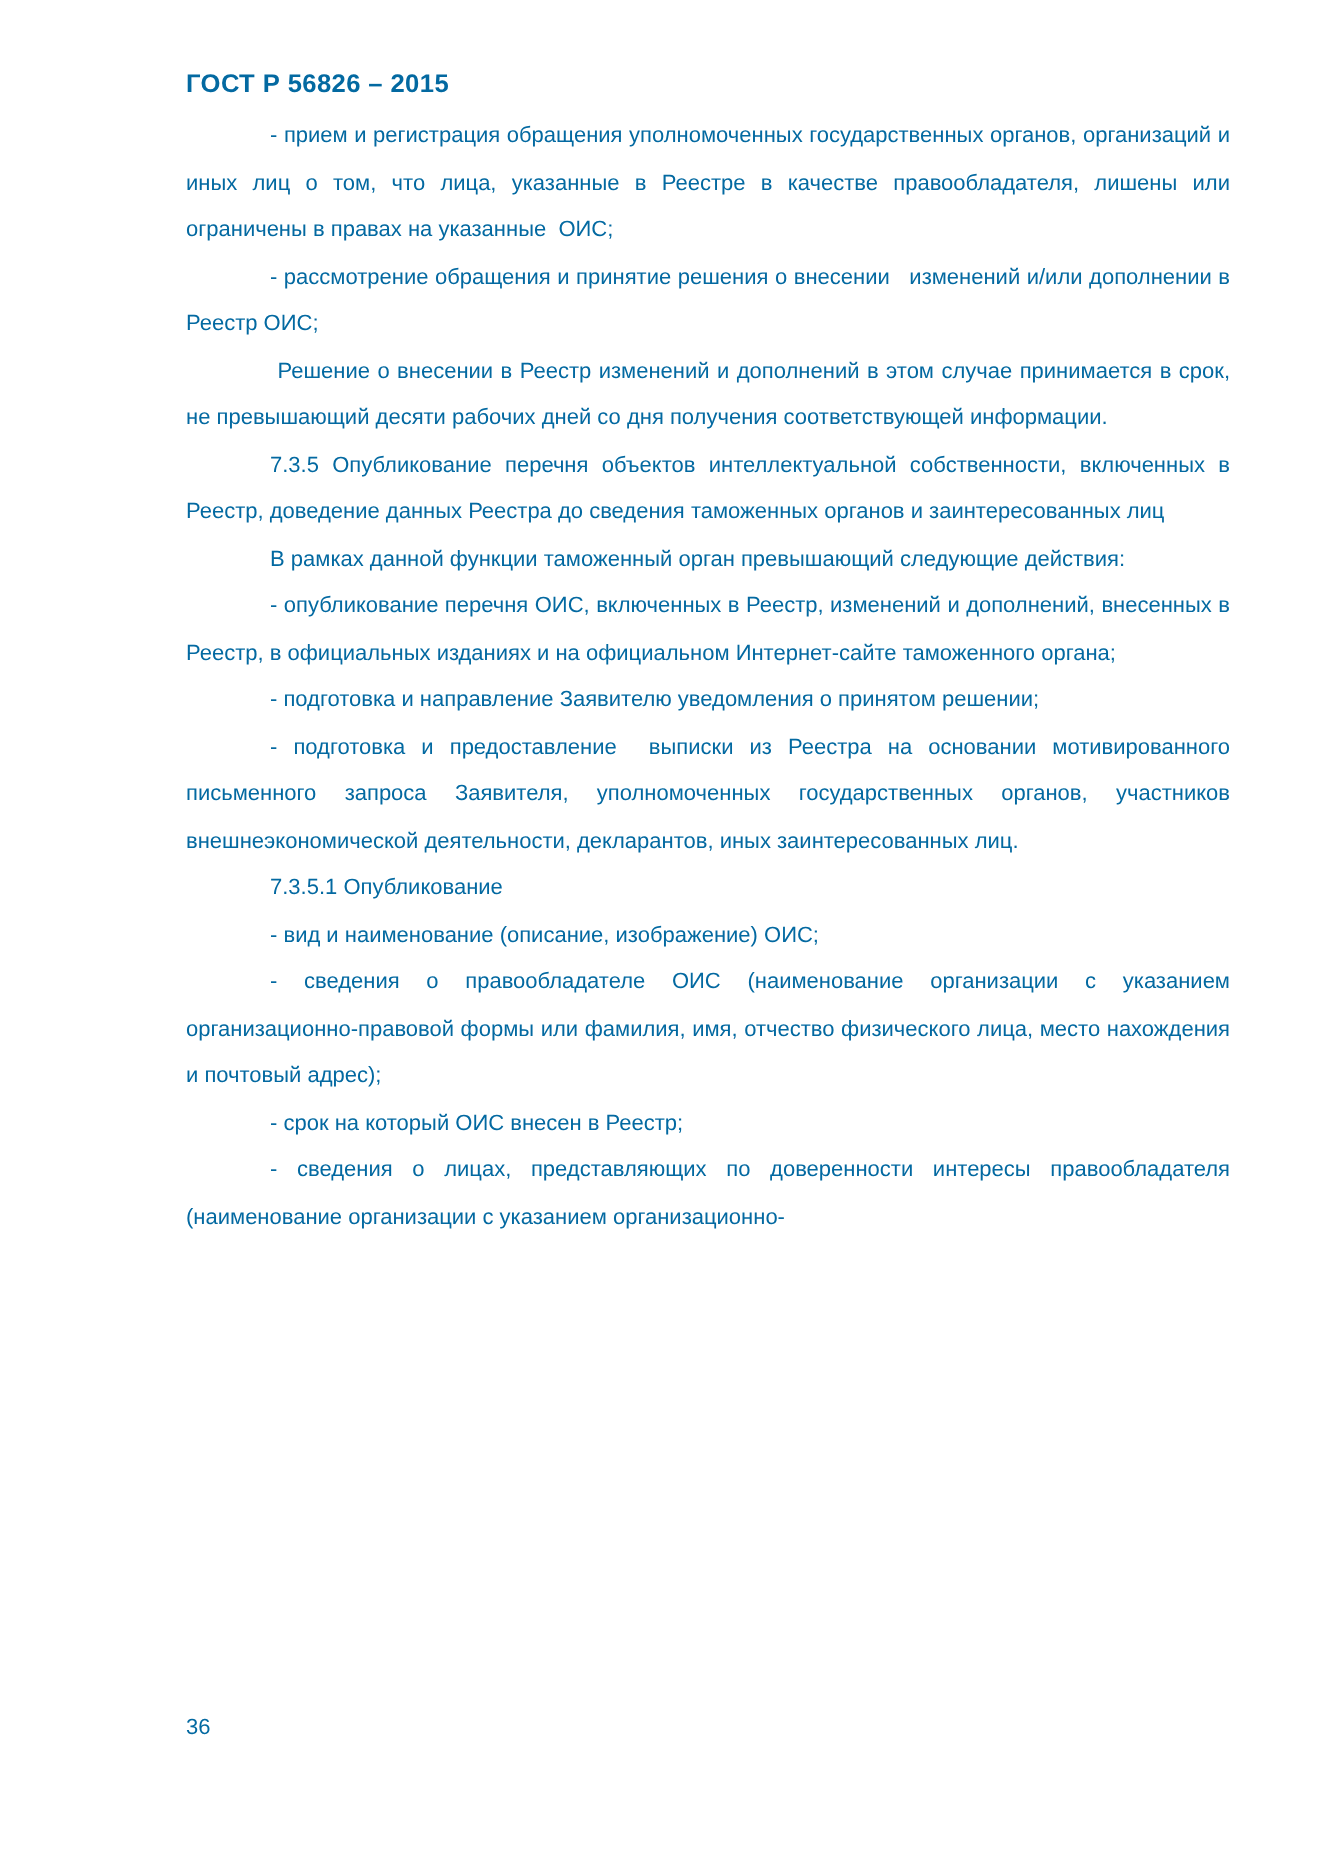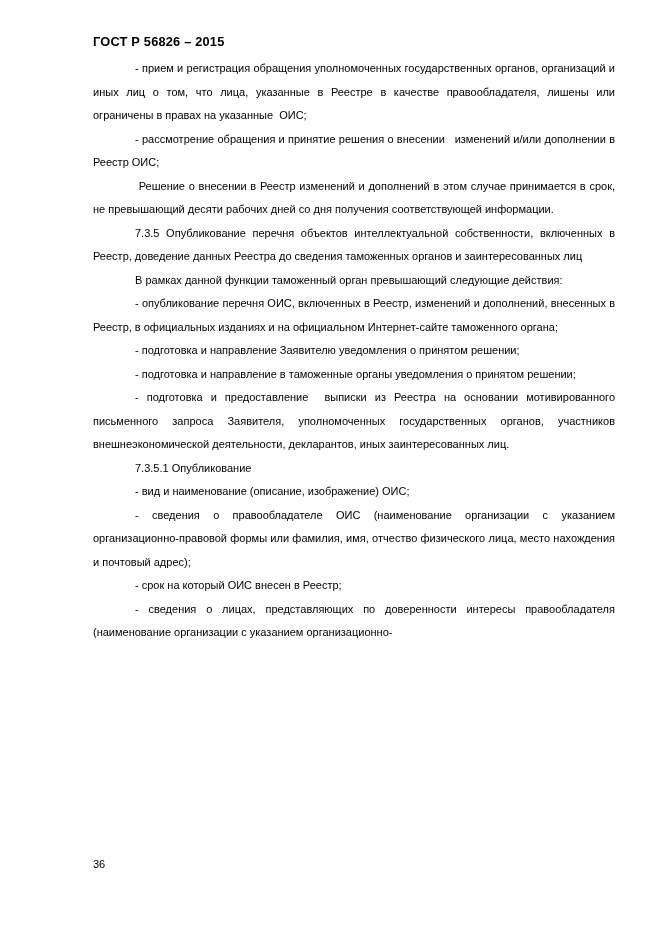--- a/index.html
+++ b/index.html
@@ -2,21 +2,21 @@
 <html><head>
 <meta charset="utf-8">
 <style>
   * { margin: 0; padding: 0; box-sizing: border-box; }
   html, body { background: #ffffff; }
   .page {
     position: relative;
     width: 661px;
     height: 935px;
     background: #ffffff;
-    color: #000000;
+    color: #0369a1;
     font-family: "Liberation Sans", sans-serif;
     overflow: hidden;
   }
   .doc-header {
     position: absolute;
     left: 93px;
     top: 34px;
     font-size: 12.8px;
     font-weight: 700;
     letter-spacing: 0.2px;
@@ -53,21 +53,20 @@
   <div class="doc-header">ГОСТ Р 56826 – 2015</div>
 
   <div class="doc-body">
     <p class="para">- прием и регистрация обращения уполномоченных государственных органов, организаций и иных лиц о том, что лица, указанные в Реестре в качестве правообладателя, лишены или ограничены в правах на указанные &nbsp;ОИС;</p>
     <p class="para">- рассмотрение обращения и принятие решения о внесении &nbsp;&nbsp;изменений и/или дополнении в Реестр ОИС;</p>
     <p class="para">&nbsp;Решение о внесении в Реестр изменений и дополнений в этом случае принимается в срок, не превышающий десяти рабочих дней со дня получения соответствующей информации.</p>
     <p class="para bold">7.3.5 Опубликование перечня объектов интеллектуальной собственности, включенных в Реестр, доведение данных Реестра до сведения таможенных органов и заинтересованных лиц</p>
     <p class="para">В рамках данной функции таможенный орган превышающий следующие действия:</p>
     <p class="para">- опубликование перечня ОИС, включенных в Реестр, изменений и дополнений, внесенных в Реестр, в официальных изданиях и на официальном Интернет-сайте таможенного органа;</p>
     <p class="para">- подготовка и направление Заявителю уведомления о принятом решении;</p>
-    <p class="para">- подготовка и направление в таможенные органы уведомления о принятом решении;</p>
     <p class="para">- подготовка и предоставление &nbsp;выписки из Реестра на основании мотивированного письменного запроса Заявителя, уполномоченных государственных органов, участников внешнеэкономической деятельности, декларантов, иных заинтересованных лиц.</p>
     <p class="para">7.3.5.1 Опубликование</p>
     <p class="para">- вид и наименование (описание, изображение) ОИС;</p>
     <p class="para">- сведения о правообладателе ОИС (наименование организации с указанием организационно-правовой формы или фамилия, имя, отчество физического лица, место нахождения и почтовый адрес);</p>
     <p class="para">- срок на который ОИС внесен в Реестр;</p>
     <p class="para">- сведения о лицах, представляющих по доверенности интересы правообладателя (наименование организации с указанием организационно-</p>
   </div>
 
   <div class="page-number">36</div>
 

